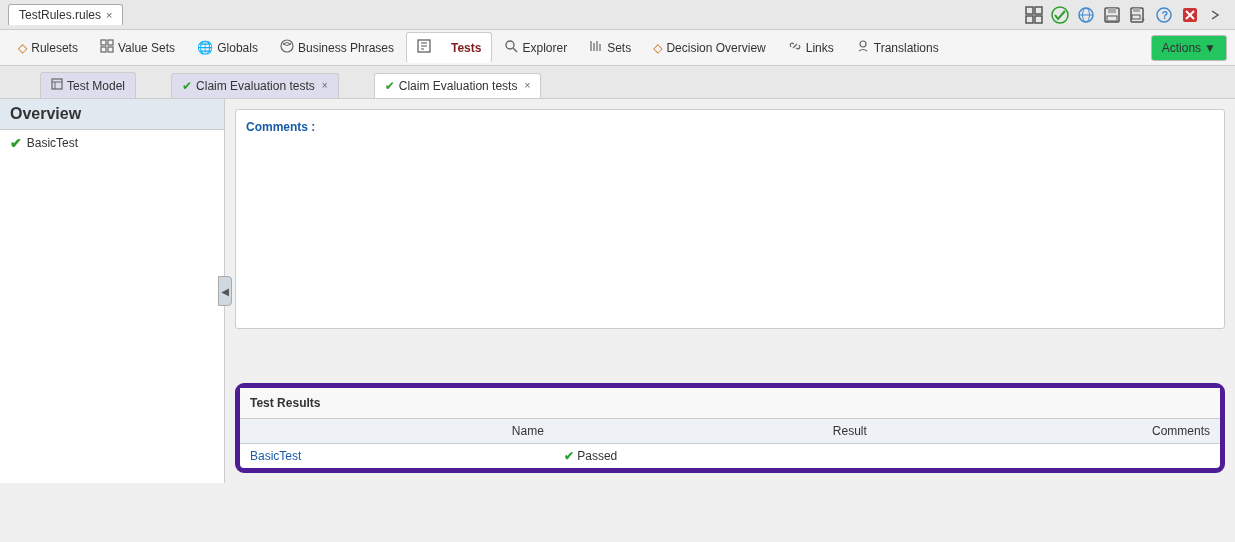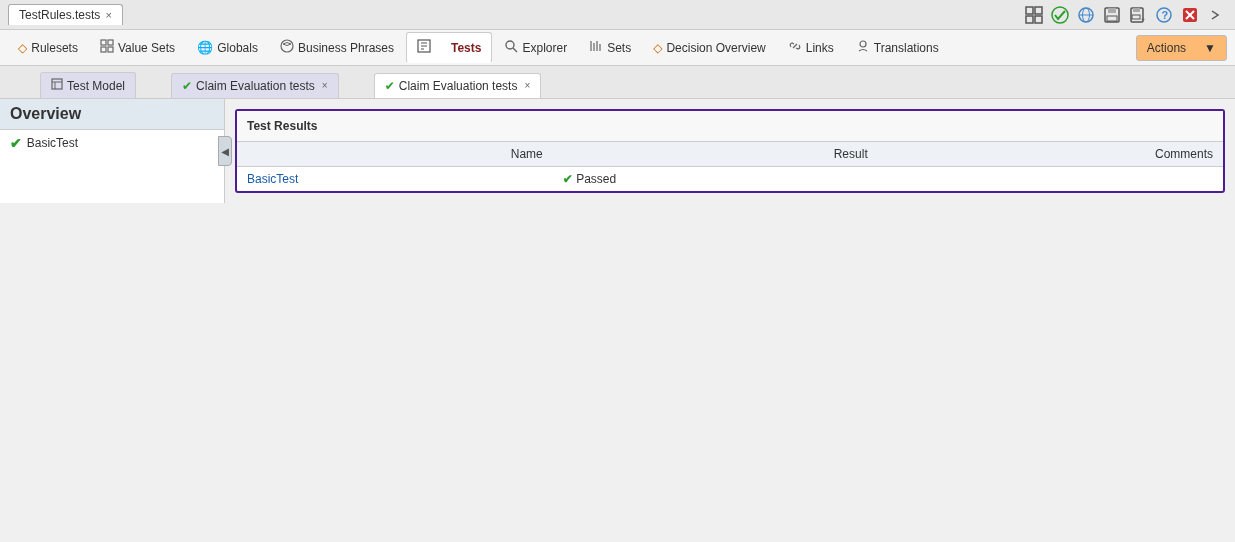--- a/index.html
+++ b/index.html
@@ -29,23 +29,23 @@
     .nav-item {
       display: flex; align-items: center; gap: 4px;
       padding: 6px 10px; cursor: pointer; border-radius: 3px;
       font-size: 12px; color: #333; white-space: nowrap;
     }
     .nav-item.active {
       background: #fff; border: 1px solid #ccc; border-bottom: 1px solid #fff;
       font-weight: bold; color: #7f1d1d; gap: 20px;
     }
     .actions-btn {
-      margin-left: auto; display: flex; align-items: center; gap: 18px;
+      margin-left: auto; display: flex; align-items: center; gap: 3px;
       padding: 5px 10px; cursor: pointer; font-size: 12px;
-      background: #fdba74; border: 1px solid #bbb; border-radius: 3px;
+      background: #22c55e; border: 1px solid #bbb; border-radius: 3px;
     }
 
     
     .inner-tabs {
       display: flex; align-items: center;
       background: #e8e8e8; border-bottom: 1px solid #ccc;
       padding: 6px 8px 0; gap: 3px;
     }
     .inner-tab {
       display: flex; align-items: center; gap: 4px;
@@ -95,21 +95,21 @@
     .comments-section {
       border: 1px solid #ccc; border-radius: 3px; padding: 10px; margin-bottom: 10px;
       min-height: 220px; background: #fff;
     }
     .comments-label {
       font-weight: bold; color: #1a5ba6; font-size: 12px; margin-bottom: 5px;
     }
 
     
     .test-results-section {
-      border: 2px solid #4c1d95; border-radius: 3px; background: #fff;
+      border: 5px solid #4c1d95; border-radius: 9px; background: #fff; margin-top: 44px;
     }
     .test-results-header {
       padding: 8px 10px; font-weight: bold; font-size: 12px;
       border-bottom: 1px solid #ccc; background: #f8f8f8;
     }
     .results-table { width: 100%; border-collapse: collapse; }
     .results-table th {
       background: #eef2f7; padding: 5px 10px; text-align: right;
       border-bottom: 1px solid #ccc; font-size: 12px; font-weight: normal;
     }
@@ -128,21 +128,21 @@
       width: 22px; height: 22px; display: inline-flex; align-items: center;
       justify-content: center; cursor: pointer; font-size: 14px;
     }
   </style>
 </head>
 <body>
 
 <div class="title-bar">
   <div class="title-bar-left">
     <div class="title-tab">
-      <span>TestRules.tests</span>
+      <span>TestRules.rules</span>
       <span class="close-x">×</span>
     </div>
   </div>
   <div class="title-bar-right">
     <div class="toolbar-icon">
       <svg width="18" height="18" viewBox="0 0 18 18">
         <rect x="1" y="1" width="7" height="7" fill="none" stroke="#555" stroke-width="1.5"></rect>
         <rect x="10" y="1" width="7" height="7" fill="none" stroke="#555" stroke-width="1.5"></rect>
         <rect x="1" y="10" width="7" height="7" fill="none" stroke="#555" stroke-width="1.5"></rect>
         <rect x="10" y="10" width="7" height="7" fill="none" stroke="#555" stroke-width="1.5"></rect>
@@ -317,20 +317,23 @@
     </div>
     <div class="sidebar-item">
       <span class="check-icon">✔</span>
       <span>BasicTest</span>
     </div>
     <div class="sidebar-collapse">◀</div>
   </div>
 
   <div class="right-panel">
 
+    <div class="comments-section">
+      <div class="comments-label">Comments :</div>
+    </div>
 
     <div class="test-results-section">
       <div class="test-results-header">Test Results</div>
       <table class="results-table">
         <thead>
           <tr>
             <th>Name</th>
             <th>Result</th>
             <th>Comments</th>
           </tr>

